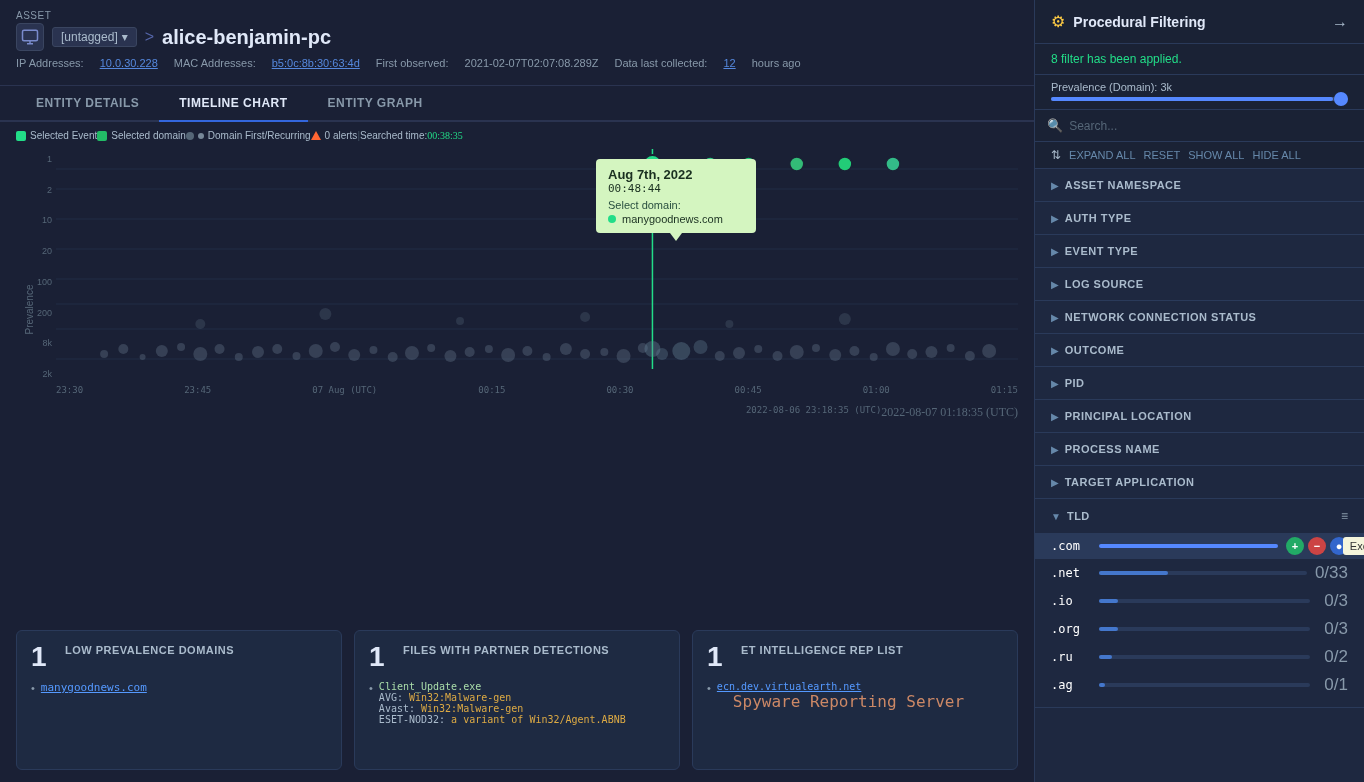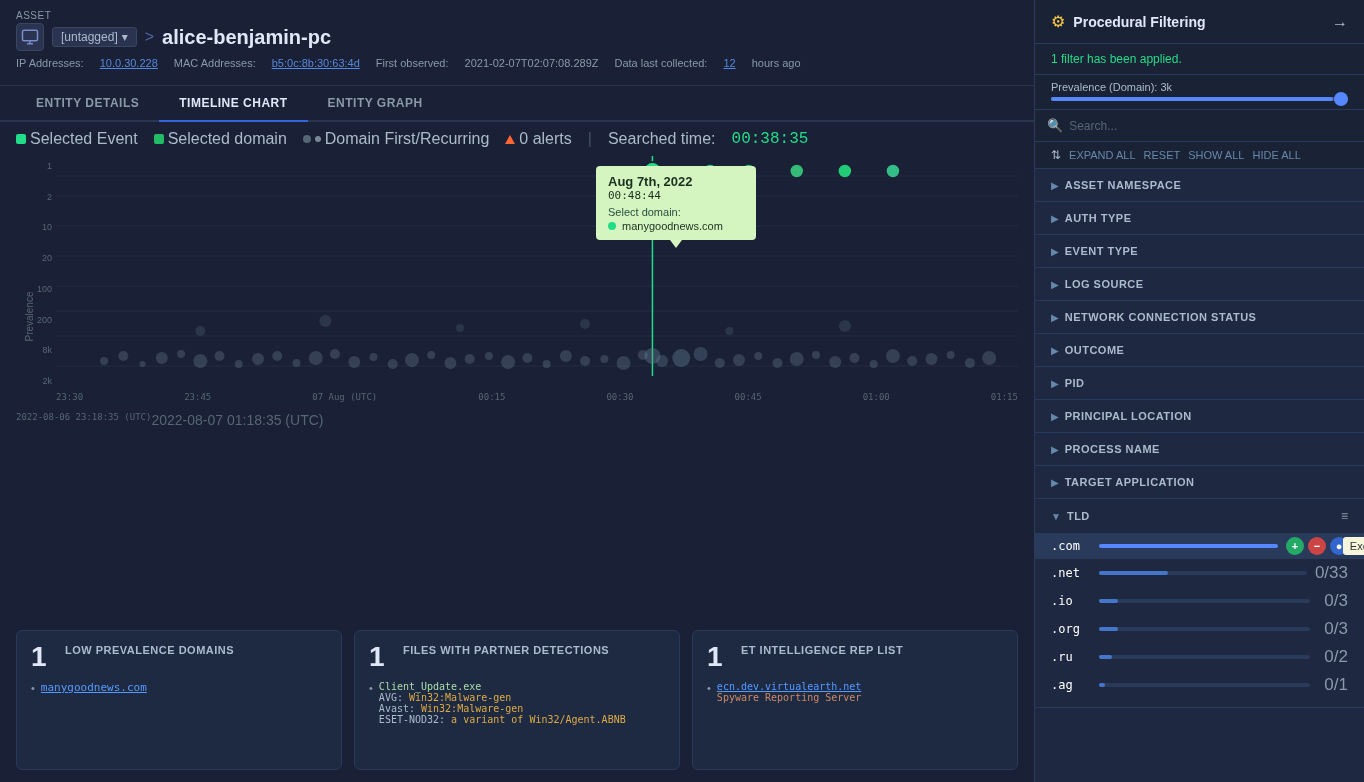--- a/index.html
+++ b/index.html
@@ -18,30 +18,30 @@
     .asset-name { font-size: 20px; font-weight: 600; color: #e0e8f8; }
     .meta-row { display: flex; gap: 16px; margin-top: 6px; font-size: 11px; color: #8899aa; }
     .meta-row a, .meta-link { color: #5588dd; text-decoration: underline; cursor: pointer; }
 
     
     .tabs-row { display: flex; border-bottom: 2px solid #2a3350; padding: 0 16px; }
     .tab { padding: 10px 20px; font-size: 12px; font-weight: 600; letter-spacing: 0.5px; color: #8899aa; cursor: pointer; border-bottom: 2px solid transparent; margin-bottom: -2px; text-transform: uppercase; }
     .tab.active { color: #e0e8f8; border-bottom: 2px solid #3366dd; }
 
     
-    .legend-row { display: flex; align-items: center; gap: 16px; padding: 8px 16px; font-size: 16px; color: #aabbcc; }
+    .legend-row { display: flex; align-items: center; padding: 8px 16px; font-size: 10px; color: #aabbcc; }
     .legend-item { display: flex; align-items: center; gap: 4px; }
     .dot-green { width: 10px; height: 10px; background: #22dd88; border-radius: 2px; }
     .dot-green2 { width: 10px; height: 10px; background: #22bb66; border-radius: 2px; }
     .dot-gray { width: 8px; height: 8px; background: #556677; border-radius: 50%; }
     .dot-gray2 { width: 6px; height: 6px; background: #778899; border-radius: 50%; }
     .dot-orange { width: 0; height: 0; border-left: 5px solid transparent; border-right: 5px solid transparent; border-bottom: 9px solid #ff6633; }
     .legend-sep { color: #445566; }
     .searched-time { color: #aabbcc; }
-    .time-val { color: #22dd88; font-family: Liberation Mono, monospace; }
+    .time-val { color: #22dd88; font-family: Liberation Serif, serif; }
 
     
     .chart-area { flex: 1; position: relative; padding: 0 16px; overflow: hidden; }
     .chart-container { position: relative; width: 100%; height: 260px; }
     .y-axis { position: absolute; left: 0; top: 0; bottom: 30px; width: 40px; display: flex; flex-direction: column; justify-content: space-between; align-items: flex-end; padding: 5px 4px 0 0; color: #556677; font-size: 9px; }
     .chart-svg { position: absolute; left: 40px; right: 0; top: 0; bottom: 30px; }
 
     
     .tooltip { position: absolute; background: #d4f5c0; color: #1a3020; border-radius: 4px; padding: 8px 12px; font-size: 11px; left: 580px; top: 10px; z-index: 10; min-width: 160px; }
     .tooltip-date { font-weight: 700; font-size: 13px; }
@@ -60,21 +60,21 @@
     .card-content { font-size: 11px; color: #8899aa; }
     .card-item { display: flex; align-items: flex-start; gap: 6px; margin-bottom: 4px; }
     .card-bullet { color: #8899aa; margin-top: 1px; }
     .card-domain { color: #5599ff; font-family: monospace; font-size: 11px; }
     .card-domain u { text-decoration: underline; }
     .card-filename { color: #aaddaa; font-family: monospace; font-size: 10px; }
     .card-av { color: #aabbcc; font-size: 10px; font-family: monospace; }
     .card-av span { color: #ddaa44; }
     .card-intel-domain { color: #5599ff; font-family: monospace; font-size: 10px; }
     .card-intel-domain u { text-decoration: underline; }
-    .card-intel-desc { color: #cc8866; font-size: 10px; font-family: monospace; }
+    .card-intel-desc { color: #cc8866; font-size: 16px; font-family: monospace; margin-left: 16px; }
 
     
     .right-panel { width: 330px; background: #1e2840; border-left: 1px solid #2a3a5a; display: flex; flex-direction: column; }
 
     .right-header { display: flex; align-items: center; justify-content: space-between; padding: 12px 16px; background: #1a2235; border-bottom: 1px solid #2a3a5a; }
     .right-header-left { display: flex; align-items: center; gap: 8px; }
     .filter-icon { color: #ffcc44; font-size: 16px; }
     .right-title { font-size: 14px; font-weight: 600; color: #e0e8f8; }
     .arrow-icon { color: #aabbcc; font-size: 16px; cursor: pointer; }
 
@@ -298,23 +298,23 @@
         <span>23:45</span>
         <span>07 Aug (UTC)</span>
         <span>00:15</span>
         <span>00:30</span>
         <span>00:45</span>
         <span>01:00</span>
         <span>01:15</span>
       </div>
     </div>
 
-    <div style="display:flex;justify-content:flex-start;padding:0 0 4px;margin-top:-4px;">
+    <div style="display:flex;justify-content:flex-end;padding:0 0 4px;margin-top:-4px;">
       <span style="font-size:9px;color:#556677;font-family:monospace;">2022-08-06 23:18:35 (UTC)</span>
-      <span style="font-size:14px;color:#556677;font-family:Liberation Sans, sans-serif;">2022-08-07 01:18:35 (UTC)</span>
+      <span style="font-size:12px;color:#556677;font-family:Liberation Serif, serif;">2022-08-07 01:18:35 (UTC)</span>
     </div>
   </div>
 
   <div class="cards-row">
 
     <div class="card">
       <div class="card-header">
         <div class="card-count">1</div>
         <div class="card-title">LOW PREVALENCE DOMAINS</div>
       </div>
@@ -366,21 +366,21 @@
 <div class="right-panel">
 
   <div class="right-header">
     <div class="right-header-left">
       <span class="filter-icon">⚙</span>
       <span class="right-title">Procedural Filtering</span>
     </div>
     <span class="arrow-icon">→</span>
   </div>
 
-  <div class="filter-applied">1 filter has been applied.</div>
+  <div class="filter-applied">8 filter has been applied.</div>
 
   <div class="prevalence-row">
     <div class="prevalence-label">Prevalence (Domain): 3k</div>
     <div class="prevalence-slider">
       <div class="prevalence-fill"></div>
       <div class="prevalence-thumb"></div>
     </div>
   </div>
 
   <div class="search-row">

